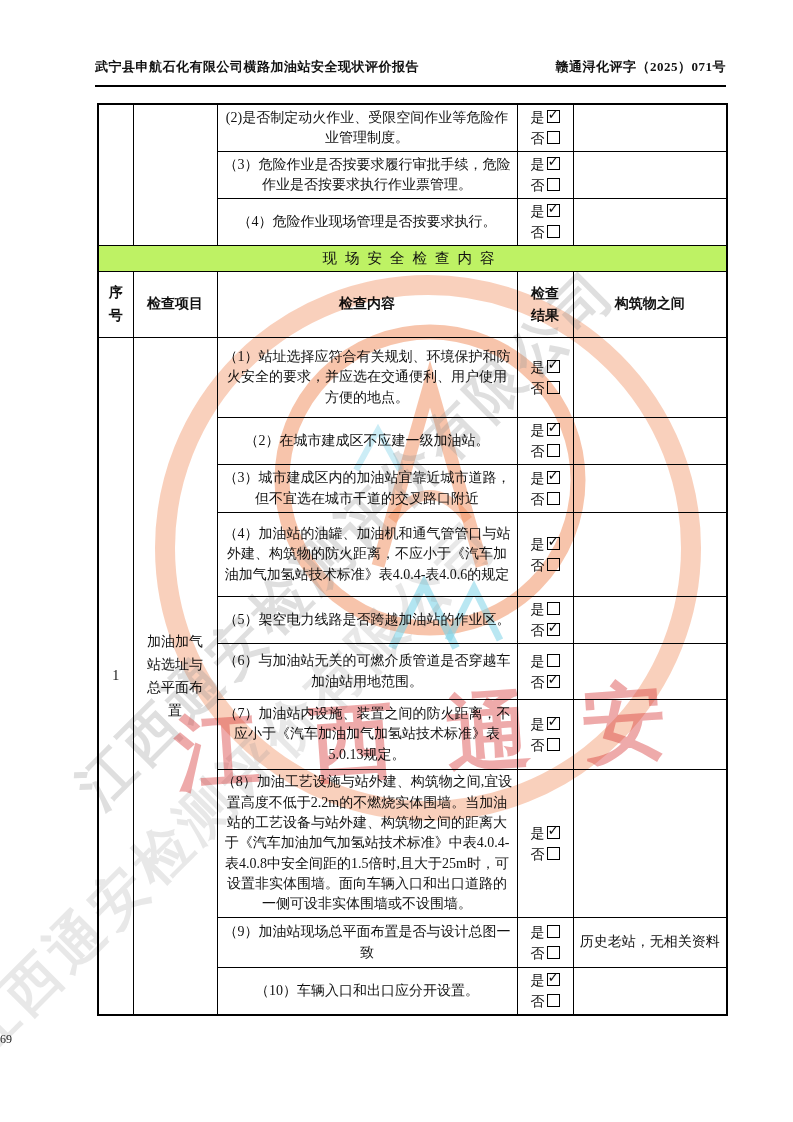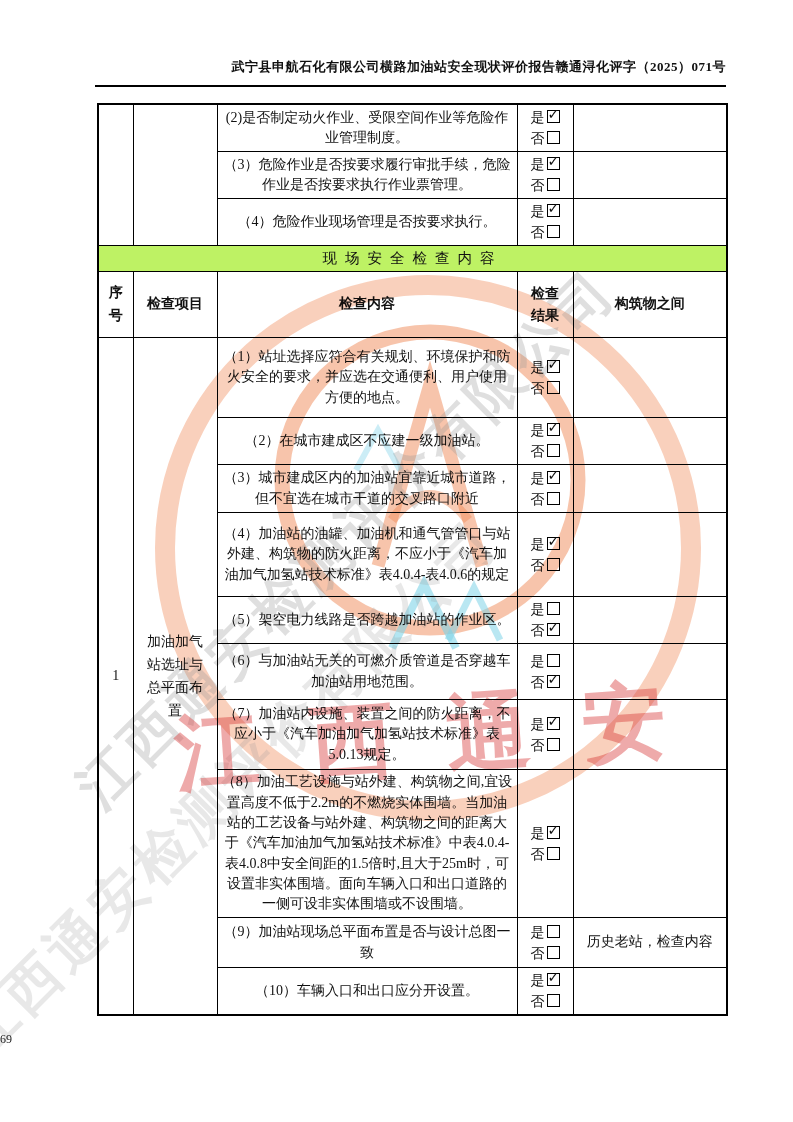--- a/index.html
+++ b/index.html
@@ -5,21 +5,21 @@
   html,body{margin:0;padding:0;background:#e8e8e8;}
   .page{
     position:relative;width:793px;height:1122px;background:#ffffff;
     margin:0 auto;overflow:hidden;color:#111;
     font-family:"Liberation Serif","DejaVu Sans",serif;
   }
   
   .doc-header{
     position:absolute;left:95px;top:58px;width:631px;height:27px;
     border-bottom:2px solid #000;
-    display:flex;justify-content:flex-end;align-items:flex-start;
+    display:flex;justify-content:space-between;align-items:flex-start;
     font-size:13px;font-weight:bold;letter-spacing:.5px;
   }
   
   table.checklist{
     position:absolute;left:97px;top:103px;width:629px;
     border-collapse:collapse;table-layout:fixed;
     font-size:14px;
   }
   table.checklist td{
     border:1px solid #000;padding:2px 4px;vertical-align:middle;
@@ -205,21 +205,21 @@
             <div class="res-line"><span>否</span><span class="cbx"></span></div>
           </td>
           <td></td>
         </tr>
         <tr>
           <td>（9）加油站现场总平面布置是否与设计总图一致</td>
           <td class="result-cell">
             <div class="res-line"><span>是</span><span class="cbx"></span></div>
             <div class="res-line"><span>否</span><span class="cbx"></span></div>
           </td>
-          <td>历史老站，检查内容</td>
+          <td>历史老站，无相关资料</td>
         </tr>
         <tr>
           <td>（10）车辆入口和出口应分开设置。</td>
           <td class="result-cell">
             <div class="res-line"><span>是</span><span class="cbx"><span class="tick">✓</span></span></div>
             <div class="res-line"><span>否</span><span class="cbx"></span></div>
           </td>
           <td></td>
         </tr>
       </tbody>

